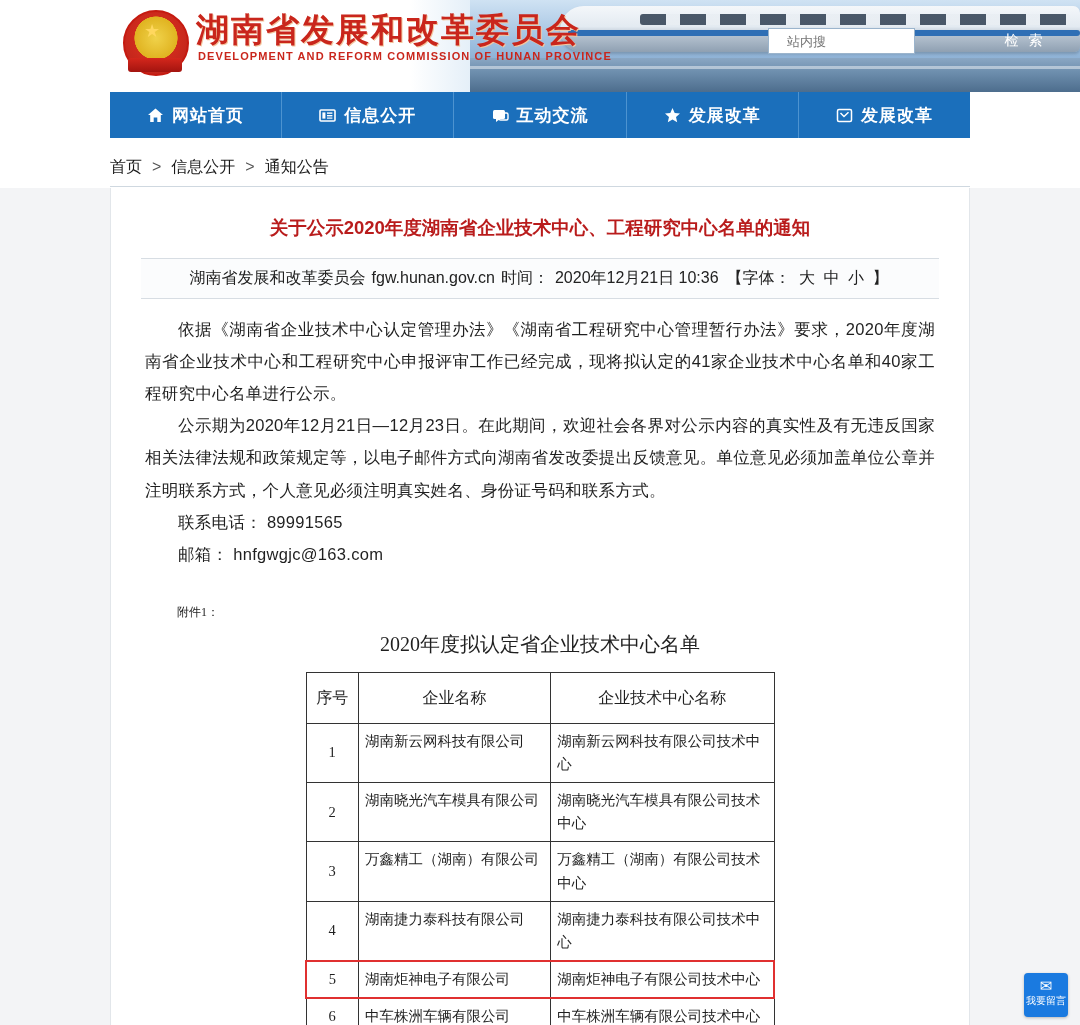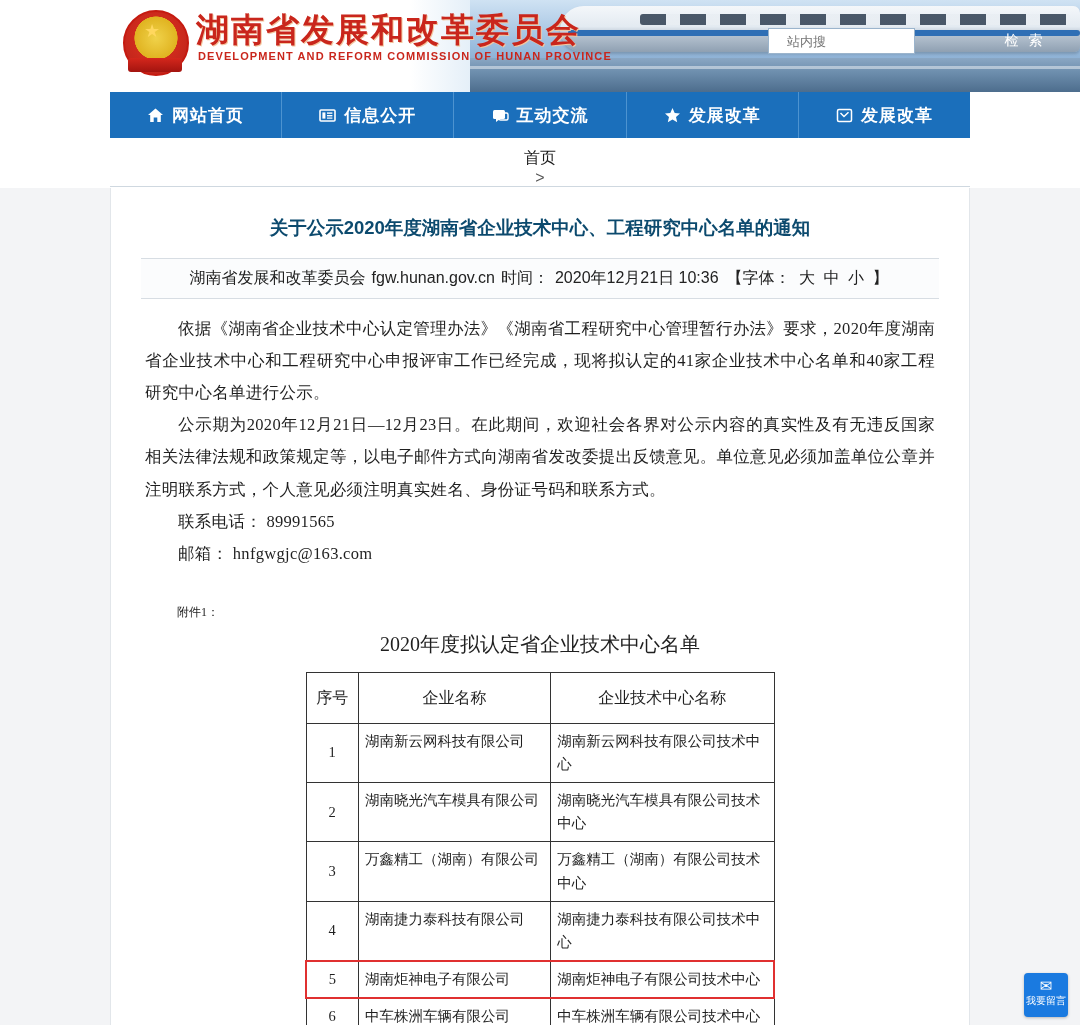--- a/index.html
+++ b/index.html
@@ -190,21 +190,20 @@
   .crumb {
     position: absolute;
     left: 110px; top: 0;
     width: 860px; height: 39px;
     border-bottom: 1px solid #cfd8e0;
     display: flex;
     align-items: center;
     font-size: 16px;
     color: #1a1a1a;
     box-sizing: border-box;
-    flex-direction: column;
   }
   .crumb a { color: #1a1a1a; text-decoration: none; cursor: pointer; }
   .crumb .sep { margin: 0 10px; color: #555; }
 
   
   .contentwrap {
     position: relative;
     width: 1080px;
     background: #f3f4f6;
   }
@@ -218,21 +217,21 @@
     border-right: 1px solid #e2e6ea;
     padding: 0;
     box-sizing: border-box;
   }
   .page-inner { padding: 0 30px; }
 
   .doc-title {
     text-align: center;
     font-size: 18.5px;
     font-weight: bold;
-    color: #0c4a6e;
+    color: #b91c1c;
     padding: 26px 30px 16px 30px;
     line-height: 1.5;
   }
   .meta-bar {
     border-top: 1px solid #d7dde3;
     border-bottom: 1px solid #d7dde3;
     background: #fbfcfd;
     padding: 9px 6px;
     display: flex;
     align-items: center;
@@ -242,21 +241,21 @@
     color: #222;
     white-space: nowrap;
   }
   .meta-bar .source { color: #222; }
   .meta-bar .sitename { color: #222; }
   .meta-bar .time { color: #222; }
   .font-ctrl { color: #222; }
   .font-ctrl span { cursor: pointer; margin: 0 2px; }
 
   .body-text {
-    font-family: Liberation Serif, serif;
+    font-family: Liberation Sans, sans-serif;
     font-size: 16.5px;
     color: #1f1f1f;
     line-height: 1.95;
     padding: 14px 4px 0 4px;
     letter-spacing: 0.3px;
   }
   .body-text p { margin: 0; text-indent: 2em; text-align: justify; }
   .contact-line { text-indent: 2em; }
 
   .attach-label {

